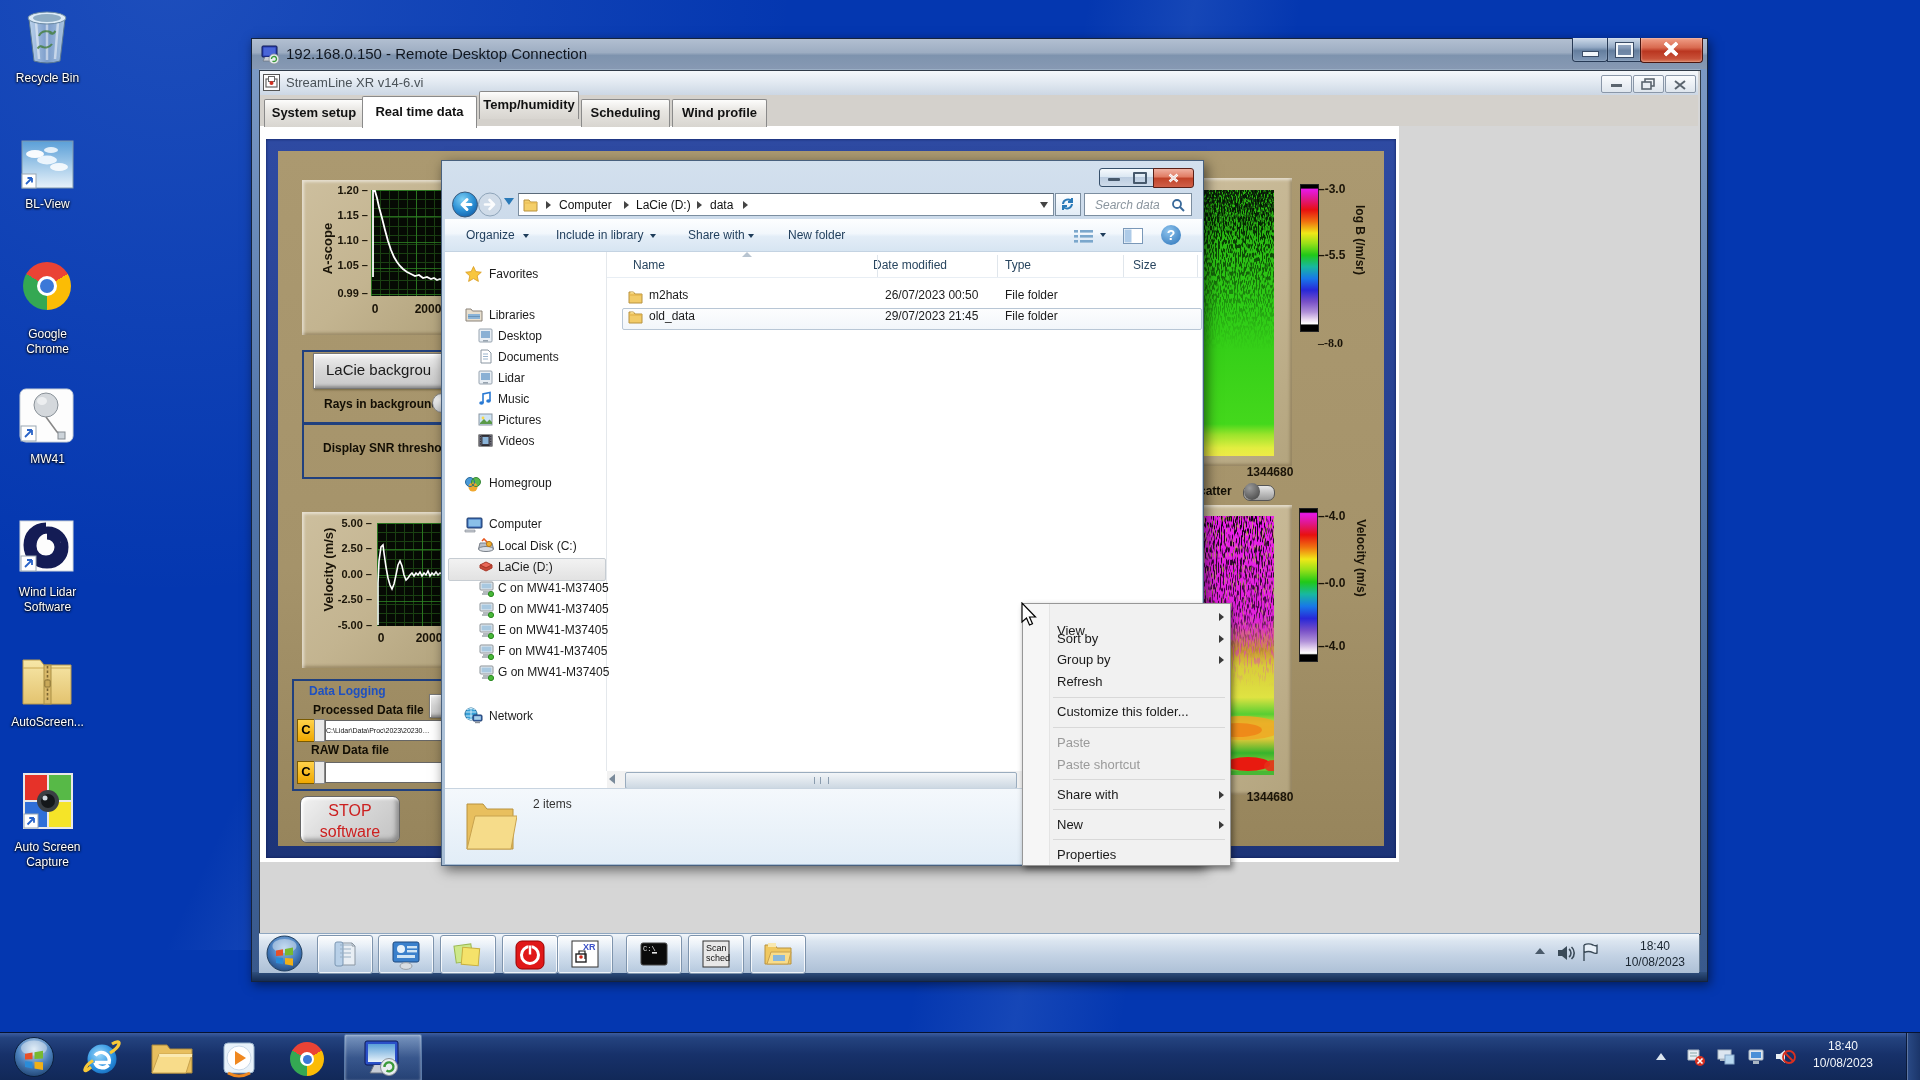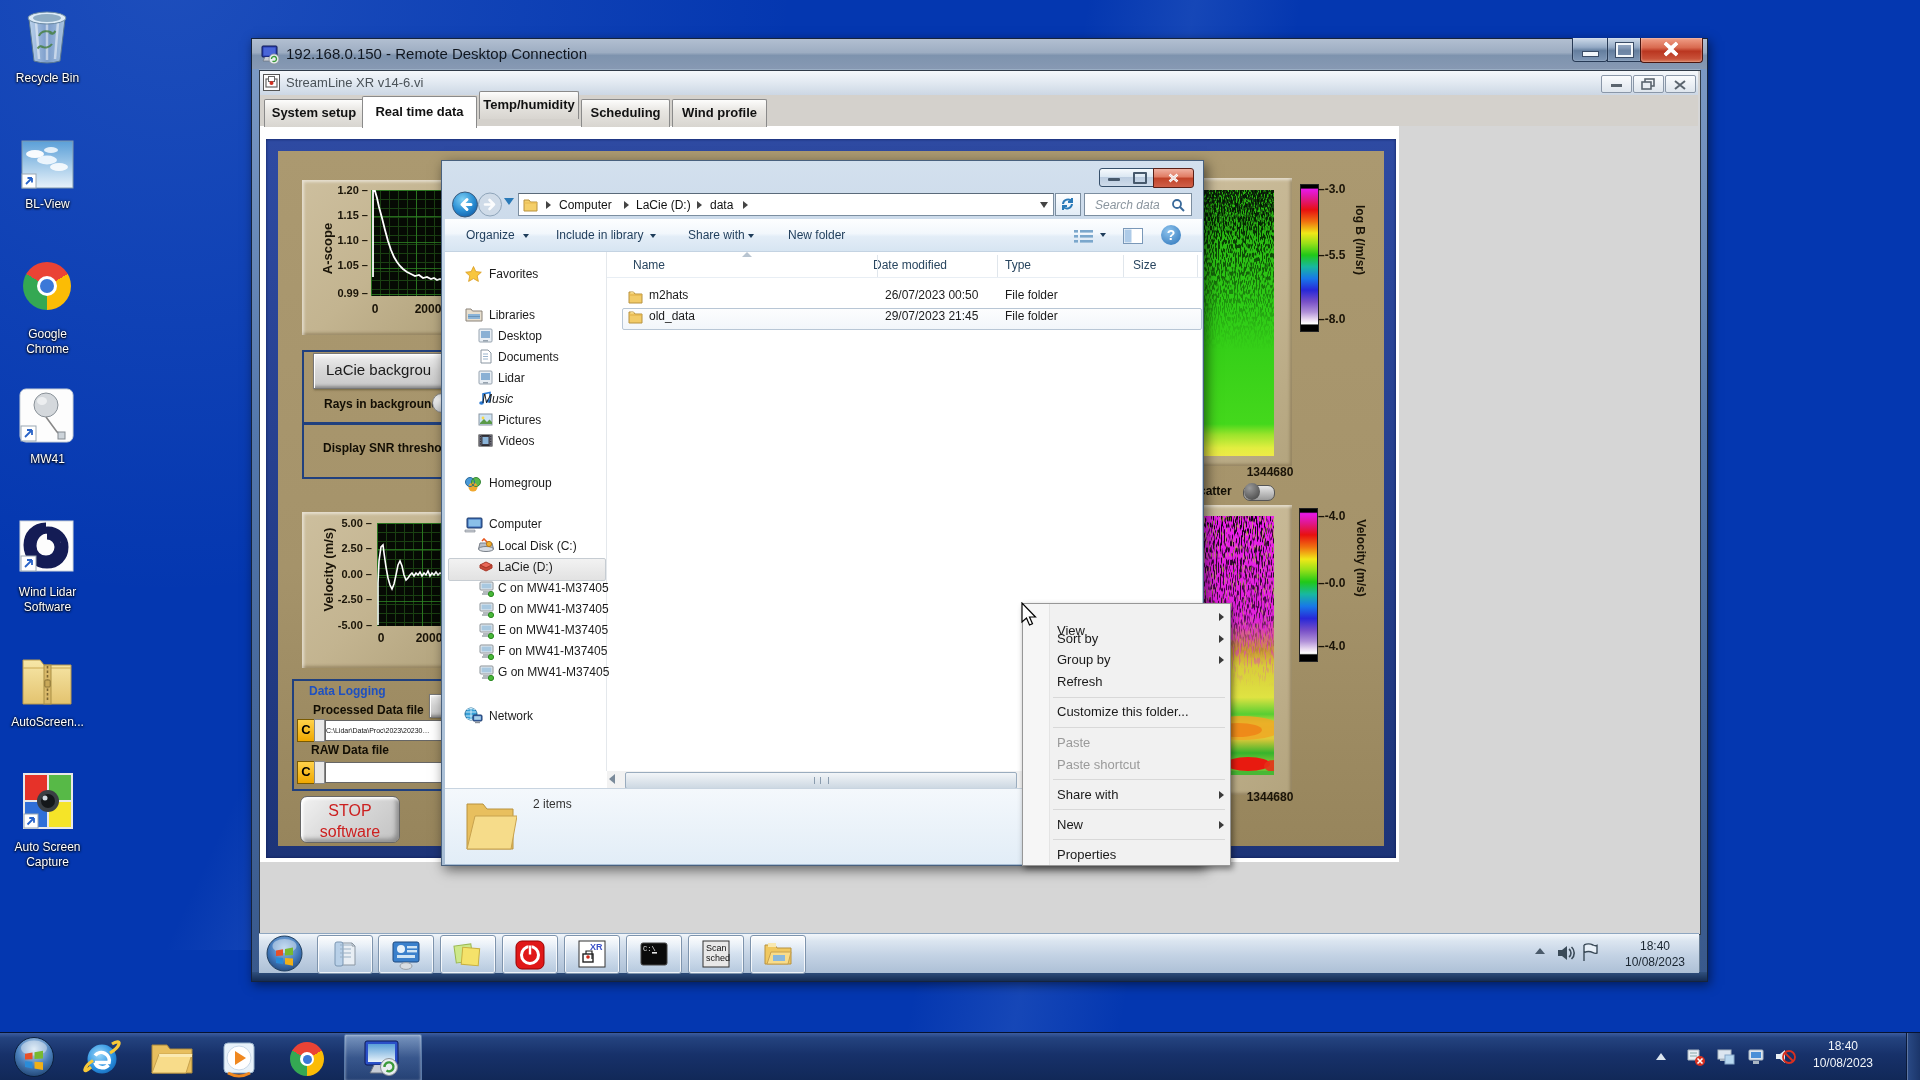--- a/index.html
+++ b/index.html
@@ -321,21 +321,21 @@
             </g>
     <g mask="url(#m1b)">
               <rect x="0" y="0" width="124" height="266" fill="#0a1a08" filter="url(#nz1b)"></rect>
             </g>
    </svg>
    <div class="xlabel" style="left:955px;top:394px;width:110px;">1344680</div>
 
    <div class="cbar" style="left:1040px;top:113px;height:146px;"></div>
    <div class="clabel" style="left:1058px;top:111px;width:40px;text-align:left;">–-3.0</div>
    <div class="clabel" style="left:1058px;top:177px;width:40px;text-align:left;">–-5.5</div>
-   <div class="clabel" style="left:1058px;top:241px;width:40px;text-align:left;">–-8.0</div>
+   <div class="clabel" style="left:1058px;top:265px;width:40px;text-align:left;font-family:Liberation Serif, serif;">–-8.0</div>
    <div class="xlabel" style="left:1055px;top:162px;width:90px;transform:rotate(90deg);font-size:12px;">log B (/m/sr)</div>
 
    <div class="abs" style="left:939px;top:413px;font-weight:bold;font-size:12px;color:#120e04;">catter</div>
    <div class="abs" style="left:983px;top:414px;width:30px;height:14px;border-radius:7px;background:linear-gradient(180deg,#e8e8e8,#9a9a9a);border:1px solid #555;"></div>
    <div class="abs" style="left:984px;top:412px;width:16px;height:17px;border-radius:50%;background:radial-gradient(circle at 35% 30%,#9a9a9a,#3c3c3c);"></div>
 
    <div class="chartbox" style="left:880px;top:434px;width:152px;height:290px;"></div>
    <svg class="abs" style="left:890px;top:445px" width="124" height="259" viewBox="0 0 124 259">
     <defs>
      <linearGradient id="sg2" x1="0" y1="0" x2="0" y2="1">
@@ -453,21 +453,21 @@
           </svg>
   </div>
   <div class="tbtn" style="left:243px;width:54px;">
    <svg style="margin:4px 0 0 12px" width="30" height="30" viewBox="0 0 30 30">
             <rect x="1" y="1" width="28" height="28" rx="6" fill="#e01818" stroke="#900"></rect>
             <circle cx="15" cy="15" r="8.5" fill="none" stroke="#fff" stroke-width="3"></circle>
             <rect x="13.4" y="5" width="3.2" height="10" fill="#e01818"></rect>
             <rect x="13.8" y="5.5" width="2.4" height="9" fill="#fff"></rect>
           </svg>
   </div>
-  <div class="tbtn" style="left:305px;width:54px;">
+  <div class="tbtn" style="left:298px;width:54px;">
    <svg style="margin:4px 0 0 13px" width="28" height="28" viewBox="0 0 28 28">
             <rect x="1" y="1" width="26" height="26" fill="#fff" stroke="#333"></rect>
             <text x="12" y="10" font-size="9" font-weight="bold" fill="#3a50c8" font-family="Liberation Sans">XR</text>
             <rect x="5" y="14" width="10" height="8" fill="none" stroke="#222" stroke-width="1.4"></rect>
             <path d="M8 14 v-3 h6 v8" fill="none" stroke="#222" stroke-width="1.2"></path>
             <circle cx="10" cy="17" r="1.8" fill="#d02818"></circle>
           </svg>
   </div>
   <div class="tbtn" style="left:367px;width:54px;">
    <svg style="margin:6px 0 0 13px" width="28" height="24" viewBox="0 0 28 24">
@@ -646,21 +646,21 @@
           <rect x="1" y="1" width="13" height="13" rx="1" fill="#e8eef4" stroke="#98a4b0"></rect>
           <rect x="3" y="3" width="9" height="7" fill="#8ab0d4"></rect>
           <rect x="5" y="12" width="5" height="1.6" fill="#98a4b0"></rect>
         </svg>
   <div class="sbitem" style="left:56px;top:210px;">Lidar</div>
   <svg class="abs" style="left:36px;top:230px" width="15" height="15" viewBox="0 0 15 15">
           <path d="M5 12 V3 l7 -1.5 V10" stroke="#2a7ad4" stroke-width="1.6" fill="none"></path>
           <ellipse cx="3.5" cy="12" rx="2.3" ry="1.8" fill="#2a7ad4"></ellipse>
           <ellipse cx="10.5" cy="10" rx="2.3" ry="1.8" fill="#2a7ad4"></ellipse>
         </svg>
-  <div class="sbitem" style="left:40px;top:231px;font-style:italic;">Music</div>
+  <div class="sbitem" style="left:56px;top:231px;">Music</div>
   <svg class="abs" style="left:36px;top:251px" width="15" height="15" viewBox="0 0 15 15">
           <rect x="1" y="2" width="13" height="11" fill="#cfe4f4" stroke="#8a96a2"></rect>
           <circle cx="5" cy="6" r="1.4" fill="#f8d848"></circle>
           <path d="M2 11 l4-4 3 3 2.5-2.5 2.5 2.5 v2 H2 Z" fill="#5a9a48"></path>
         </svg>
   <div class="sbitem" style="left:56px;top:252px;">Pictures</div>
   <svg class="abs" style="left:36px;top:272px" width="15" height="15" viewBox="0 0 15 15">
           <rect x="1" y="2" width="13" height="11" fill="#3a3a44" stroke="#222"></rect>
           <rect x="1" y="2" width="2.4" height="11" fill="#6a6a74"></rect>
           <rect x="11.6" y="2" width="2.4" height="11" fill="#6a6a74"></rect>

